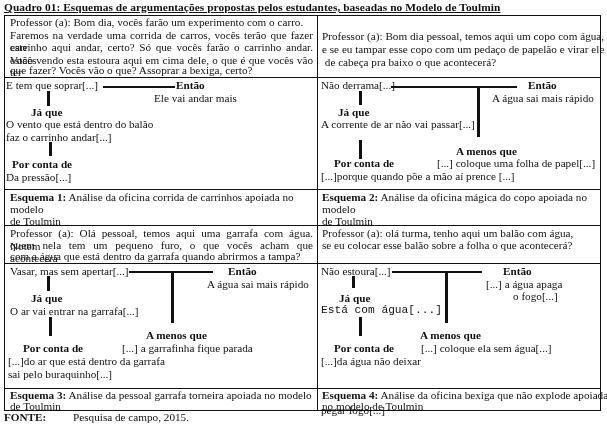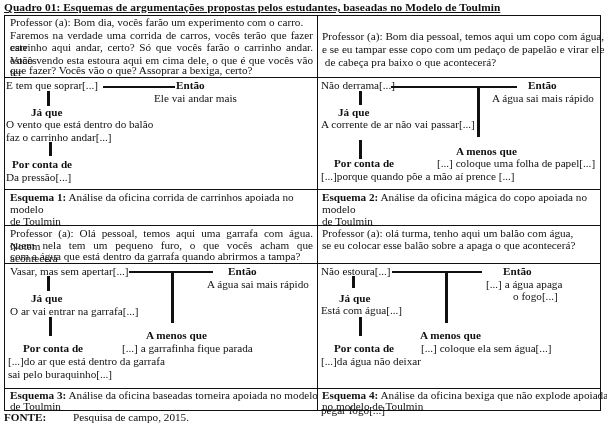--- a/index.html
+++ b/index.html
@@ -123,40 +123,40 @@
   <div class="txt b" style="left:146px; top:329px;">A menos que</div>
   <div class="txt" style="left:122px; top:342px;">[...] a garrafinha fique parada</div>
   <div class="txt b" style="left:23px; top:342px;">Por conta de</div>
   <div class="txt" style="left:8px; top:355px;">[...]do ar que está dentro da garrafa</div>
   <div class="txt" style="left:8px; top:368px;">sai pelo buraquinho[...]</div>
 </div>
 
 <div class="cell">
   <div class="txt" style="left:10px; top:389px;">
     <span class="b">Esquema 3:</span>
-    <span>Análise da oficina baseadas torneira apoiada no modelo</span>
+    <span>Análise da pessoal garrafa torneira apoiada no modelo</span>
   </div>
   <div class="txt" style="left:10px; top:400px;">de Toulmin</div>
 </div>
 
 <div class="cell">
   <div class="txt" style="left:322px; top:227px;">Professor (a): olá turma, tenho aqui um balão com água,</div>
-  <div class="txt" style="left:322px; top:239px;">se eu colocar esse balão sobre a apaga o que acontecerá?</div>
+  <div class="txt" style="left:322px; top:239px;">se eu colocar esse balão sobre a folha o que acontecerá?</div>
 </div>
 
 <div class="cell">
   <div class="txt" style="left:321px; top:265px;">Não estoura[...]</div>
   <div class="dline dh" style="left:392px; top:271px; width:90px;"></div>
   <div class="txt b" style="left:503px; top:265px;">Então</div>
   <div class="txt" style="left:486px; top:278px;">[...] a água apaga</div>
   <div class="txt" style="left:513px; top:290px;">o fogo[...]</div>
   <div class="dline dv" style="left:445px; top:272px; height:51px;"></div>
   <div class="dline dv" style="left:352px; top:276px; height:12px;"></div>
   <div class="txt b" style="left:339px; top:292px;">Já que</div>
-  <div class="txt" style="left:321px; top:304px;">Está com água[...]</div>
+  <div class="txt" style="left:321px; top:304px;font-family:Liberation Mono, monospace;">Está com água[...]</div>
   <div class="dline dv" style="left:359px; top:317px; height:19px;"></div>
   <div class="txt b" style="left:420px; top:329px;">A menos que</div>
   <div class="txt" style="left:421px; top:342px;">[...] coloque ela sem água[...]</div>
   <div class="txt b" style="left:334px; top:342px;">Por conta de</div>
   <div class="txt" style="left:321px; top:355px;">[...]da água não deixar</div>
   <div class="txt" style="left:321px; top:368px;margin-top:36px;">pegar fogo[...]</div>
 </div>
 
 <div class="cell">
   <div class="txt" style="left:322px; top:389px;">

